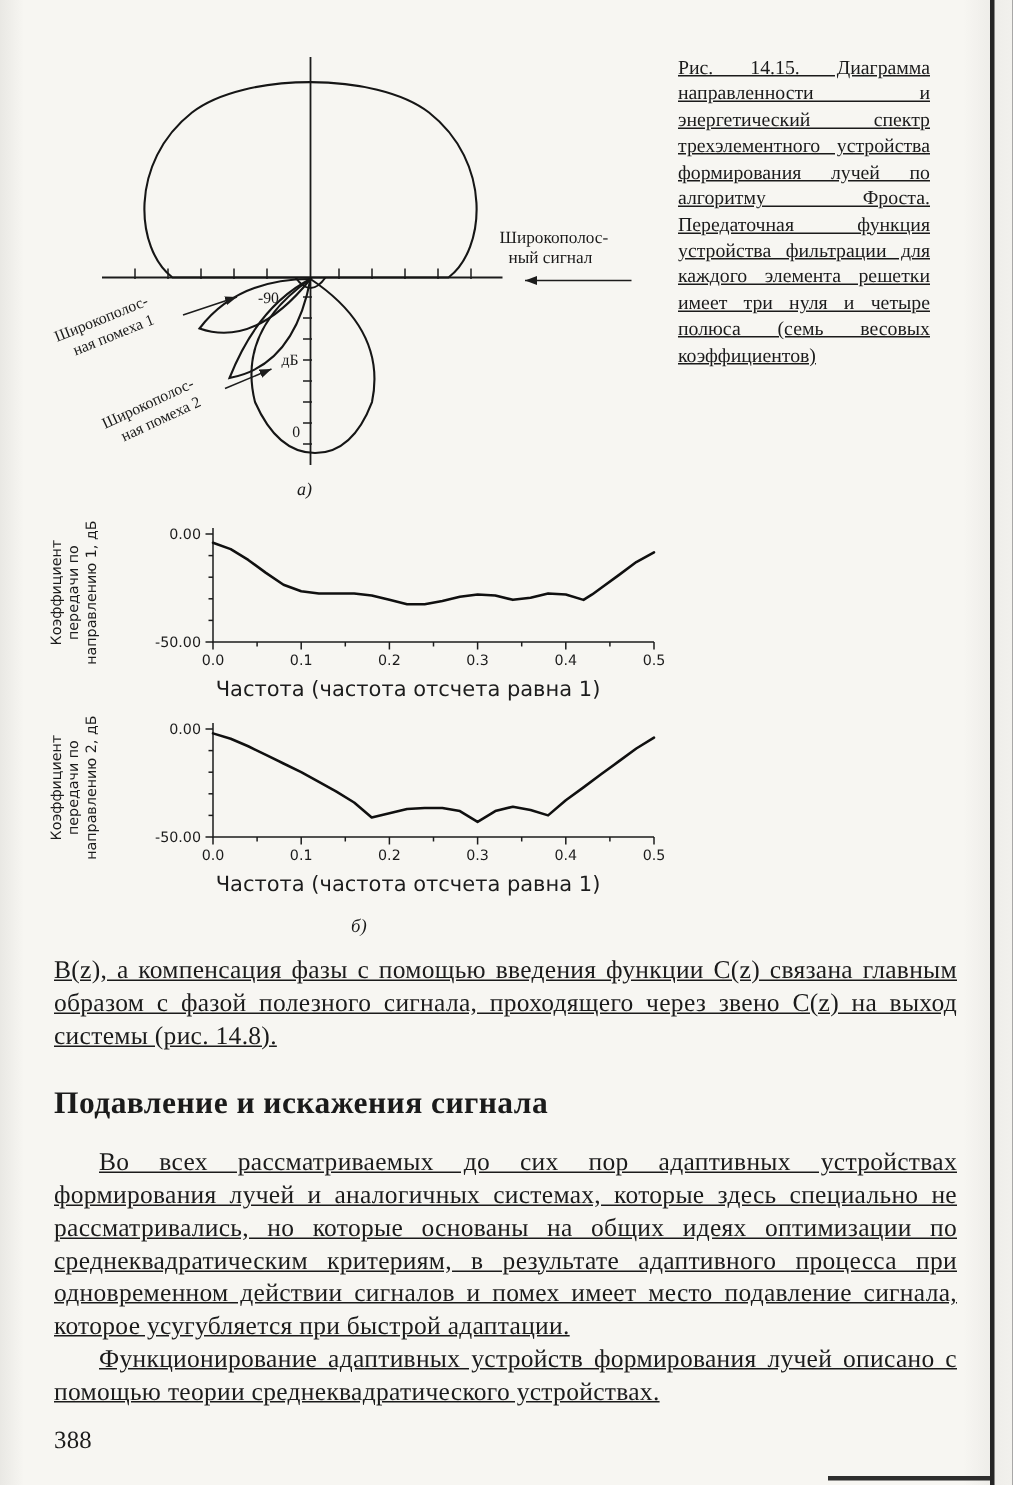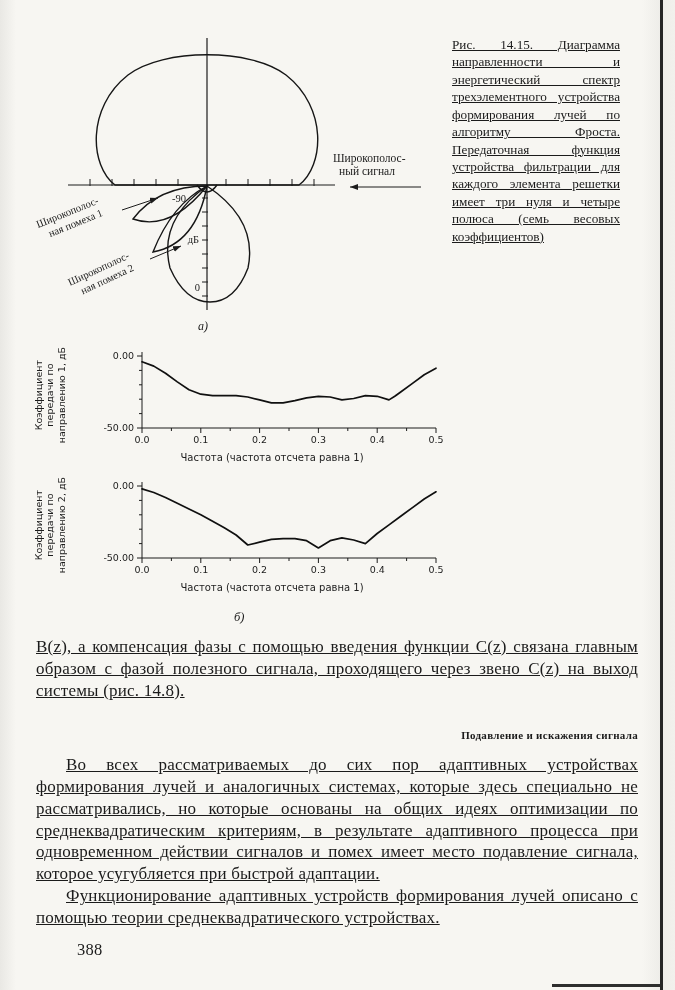--- a/index.html
+++ b/index.html
@@ -25,35 +25,35 @@
   .chart-block{position:absolute;left:28px;width:440px;height:122px;}
   #chart1{top:348px;} #chart2{top:478px;}
   .ylabel{
     position:absolute;left:-38px;top:30px;width:120px;text-align:center;
     font-family:"DejaVu Sans",sans-serif;font-size:9.5px;line-height:1.2;
     transform:rotate(-90deg);color:#1c1c1c;
   }
   .chart{position:absolute;left:66px;top:0;width:356px;height:108px;}
   .xlabel{
     position:absolute;left:66px;top:104px;width:356px;text-align:center;
-    font-family:"DejaVu Sans",sans-serif;font-size:10px;color:#1c1c1c;
+    font-family:"DejaVu Sans",sans-serif;font-size:14px;color:#1c1c1c;
   }
   .axisline{stroke:#1c1c1c;stroke-width:1;fill:none;}
   .tick{font-family:"DejaVu Sans",sans-serif;font-size:9.5px;fill:#1c1c1c;}
   .curve{stroke:#101010;stroke-width:1.7;fill:none;stroke-linejoin:round;stroke-linecap:round;}
   .panel-b{position:absolute;left:234px;top:610px;font-style:italic;font-size:12.5px;}
 
   .bodytext{
     position:absolute;left:36px;top:636px;width:602px;
     font-size:17px;line-height:21.8px;text-align:justify;letter-spacing:.2px;
   }
   .bodytext p{margin:0;text-decoration:underline;}
   .bodytext p.indent{text-indent:30px;}
-  .bodytext h3{margin:24px 0 7px;text-align:right;font-size:11px;letter-spacing:.3px;}
-  .pagenum{margin-top:10px;font-size:16.5px;text-align:left;margin-left:41px;}
+  .bodytext h3{margin:24px 0 17px;text-align:left;font-size:21px;letter-spacing:.3px;}
+  .pagenum{margin-top:10px;font-size:16.5px;text-align:left;}
 
   .scan-edge-right{position:absolute;top:0;right:12px;width:3px;height:990px;background:#262626;}
   .scan-edge-bottom{position:absolute;right:15px;bottom:3px;width:108px;height:3px;background:#2e2e2e;}
 </style>
 </head>
 <body>
 
 <div class="page">
 
   <svg class="polar-svg" viewBox="0 0 448 340">

